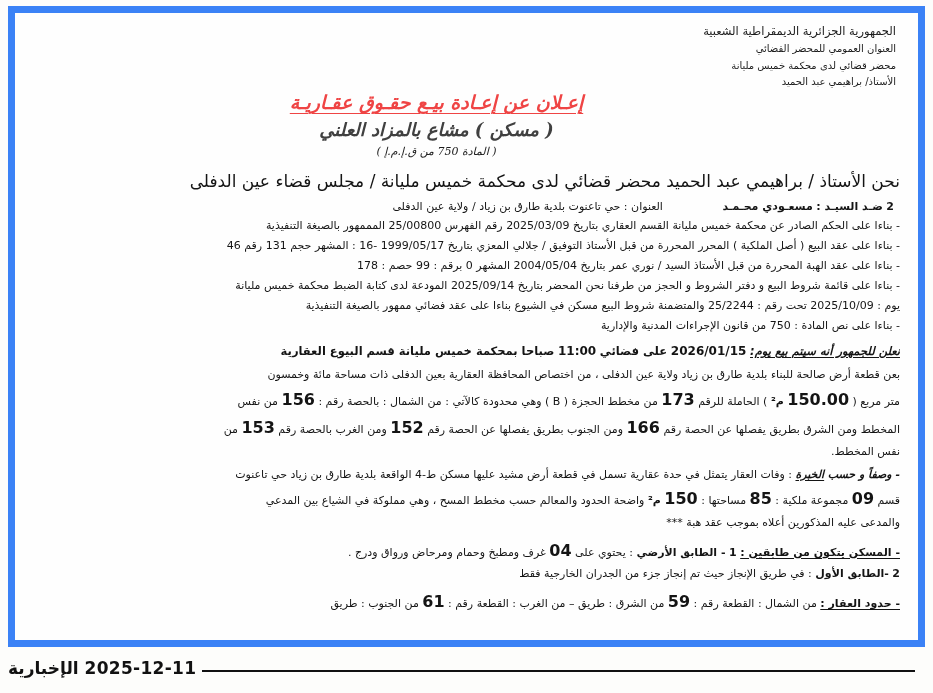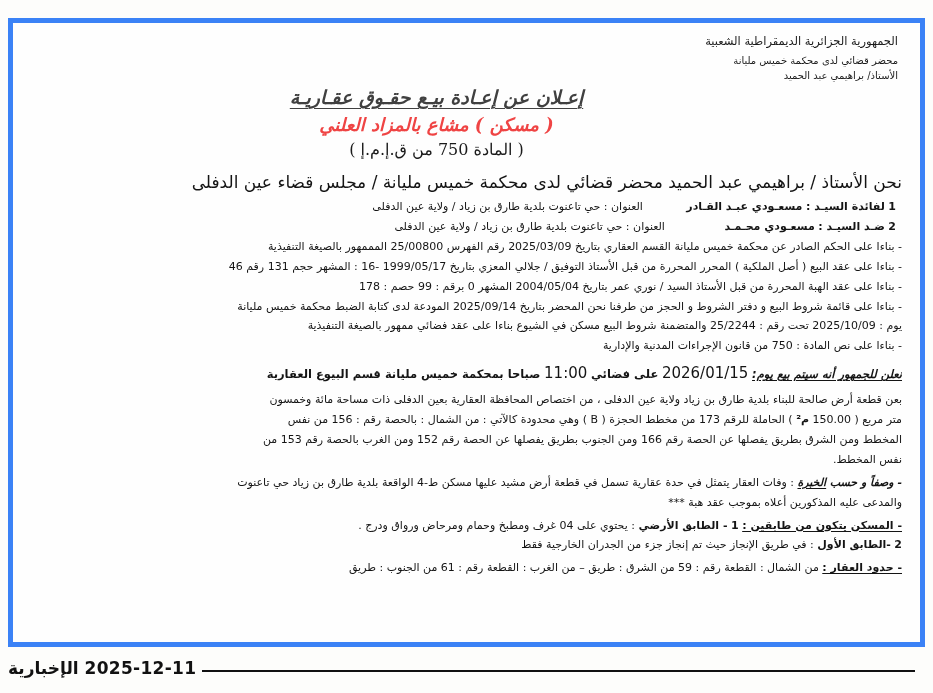--- a/index.html
+++ b/index.html
@@ -19,25 +19,24 @@
     height: 693px;
     background: #fdfdfb;
     box-sizing: border-box;
   }
   .scan {
     position: absolute;
     left: 8px;
     top: 6px;
     right: 8px;
     bottom: 46px;
-    border: 5px solid #3b82f6;
+    border: 7px solid #3b82f6;
     background: #fefefe;
     box-sizing: border-box;
     overflow: hidden;
-    margin-top: 12px;
   }
   .inner {
     position: absolute;
     inset: 4px;
     padding: 6px 14px 4px 14px;
     box-sizing: border-box;
   }
 
   
   .header {
@@ -62,58 +61,59 @@
   .title-block {
     margin-top: 2px;
     text-align: center;
     padding-right: 60px;
   }
   .title-main {
     font-size: 19px;
     font-weight: bold;
     font-style: italic;
     letter-spacing: .5px;
-    color: #404040;
+    color: #ef4444;
     font-family: "DejaVu Serif", serif;
     text-decoration: underline;
     text-underline-offset: 4px;
     text-decoration-thickness: 1px;
   }
   .title-sub {
     font-size: 18px;
     font-weight: bold;
     font-style: italic;
-    color: #ef4444;
+    color: #404040;
     font-family: "DejaVu Serif", serif;
     margin-top: 6px;
   }
   .title-ref {
-    font-size: 16px;
+    font-size: 11px;
+    font-style: italic;
     color: #1b1b1b;
     margin-top: 5px;
     font-family: "DejaVu Serif", serif;
     text-align: center;
   }
 
   
   .body-block {
     margin-top: 9px;
     font-size: 11px;
     line-height: 1.72;
     color: #141414;
     text-align: justify;
   }
   .p {
     margin: 0 0 1px 0;
     white-space: nowrap;
     overflow: hidden;
   }
   .b { font-weight: bold; }
-  .big { font-size: 11px; font-weight: normal; }
-  .bigger { font-size: 15px; font-weight: normal; }
+  .big { font-size: 16px; font-weight: bold; }
+  .bigger { font-size: 12px; font-weight: bold; }
   .ital { font-style: italic; }
   .ul { text-decoration: underline; text-underline-offset: 2px; }
   .sp { letter-spacing: 2px; }
 
   .lead {
     font-size: 17px;
     margin-top: 4px;
   }
   .numlist .p { padding-right: 6px; }
 
@@ -164,41 +164,36 @@
 </head>
 <body>
 
 <div class="page">
 
   <div class="scan">
     <div class="inner">
 
       <div class="header">
         <div class="line l1">الجمهورية الجزائرية الديمقراطية الشعبية</div>
+        <div class="line l2">العنوان العمومي للمحضر القضائي</div>
         <div class="line l4">محضر قضائي لدى محكمة خميس مليانة</div>
         <div class="line l3">الأستاذ/ براهيمي عبد الحميد</div>
       </div>
 
       <div class="title-block">
         <div class="title-main">إعـلان عن إعـادة بيـع حقـوق عقـاريـة</div>
         <div class="title-sub">( مسكن ) مشاع بالمزاد العلني</div>
         <div class="title-ref">( المادة 750 من ق.إ.م.إ )</div>
       </div>
 
       <div class="body-block">
 
         <div class="p lead">نحن الأستاذ / براهيمي عبد الحميد محضر قضائي لدى محكمة خميس مليانة / مجلس قضاء عين الدفلى</div>
 
         <div class="numlist">
-          <div class="p">
-            <span class="b">1</span>
-            <span class="b sp">لفائدة السيـد :</span>
-            <span class="b sp">مسعـودي عبـد القـادر</span>
-            <span style="padding-right:40px">العنوان : حي تاعنوت بلدية طارق بن زياد / ولاية عين الدفلى</span>
-          </div>
           <div class="p">
             <span class="b">2</span>
             <span class="b sp">ضـد السيـد :</span>
             <span class="b sp">مسعـودي محـمـد</span>
             <span style="padding-right:56px">العنوان : حي تاعنوت بلدية طارق بن زياد / ولاية عين الدفلى</span>
           </div>
         </div>
 
         <div>
           <div class="p">- بناءا على الحكم الصادر عن محكمة خميس مليانة القسم العقاري بتاريخ 2025/03/09 رقم الفهرس 25/00800 المممهور بالصيغة التنفيذية</div>
@@ -239,20 +234,30 @@
             <span>من</span>
           </div>
           <div class="p">نفس المخطط.</div>
         </div>
 
         <div class="sect">
           <div class="p">
             <span class="b ital">- وصفاً و حسب</span>
             <span class="b ital ul">الخبرة</span>
             <span>: وفات العقار يتمثل في حدة عقارية تسمل في قطعة أرض مشيد عليها مسكن ط-4 الواقعة بلدية طارق بن زياد حي تاعنوت</span>
+          </div>
+          <div class="p">
+            <span>قسم</span>
+            <span class="big">09</span>
+            <span>مجموعة ملكية :</span>
+            <span class="big">85</span>
+            <span>مساحتها :</span>
+            <span class="big">150</span>
+            <span class="b">م²</span>
+            <span>واضحة الحدود والمعالم حسب مخطط المسح ، وهي مملوكة في الشياع بين المدعي</span>
           </div>
           <div class="p">والمدعى عليه المذكورين أعلاه بموجب عقد هبة ***</div>
         </div>
 
         <div class="sect">
           <div class="p">
             <span class="b ul">- المسكن يتكون من طابقين :</span>
             <span class="b">1</span>
             <span class="b">- الطابق الأرضي</span>
             <span>: يحتوي على</span>

